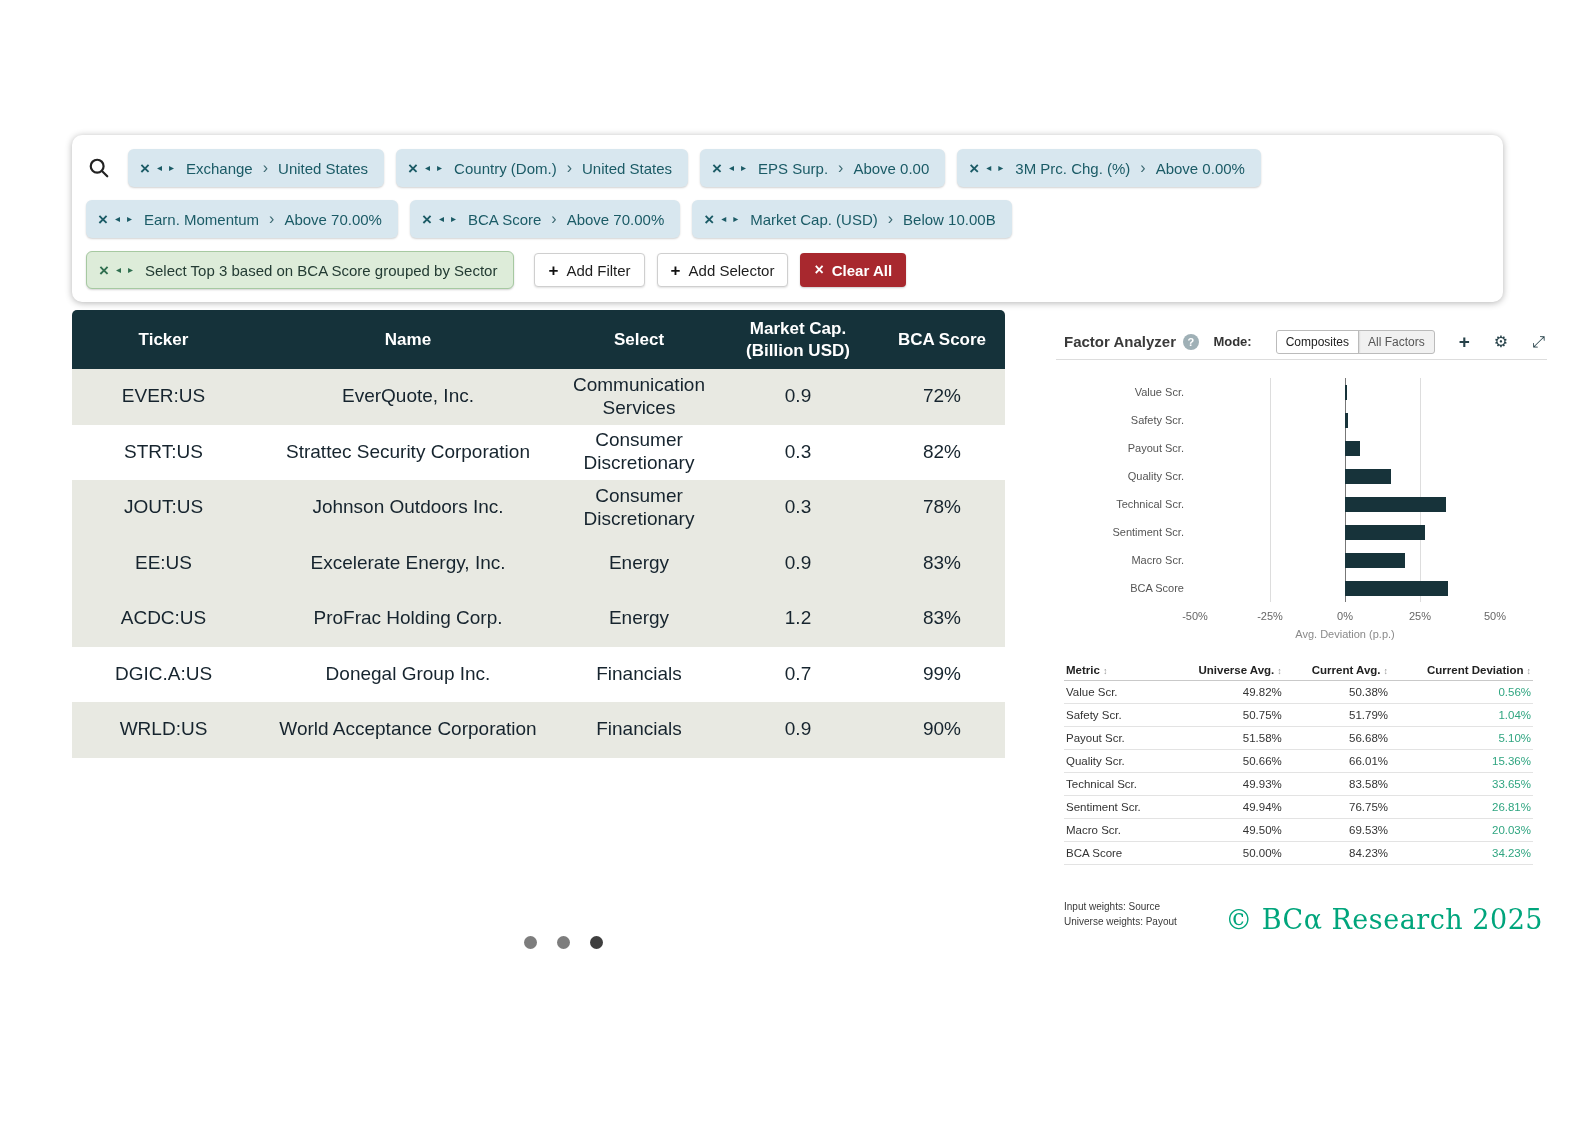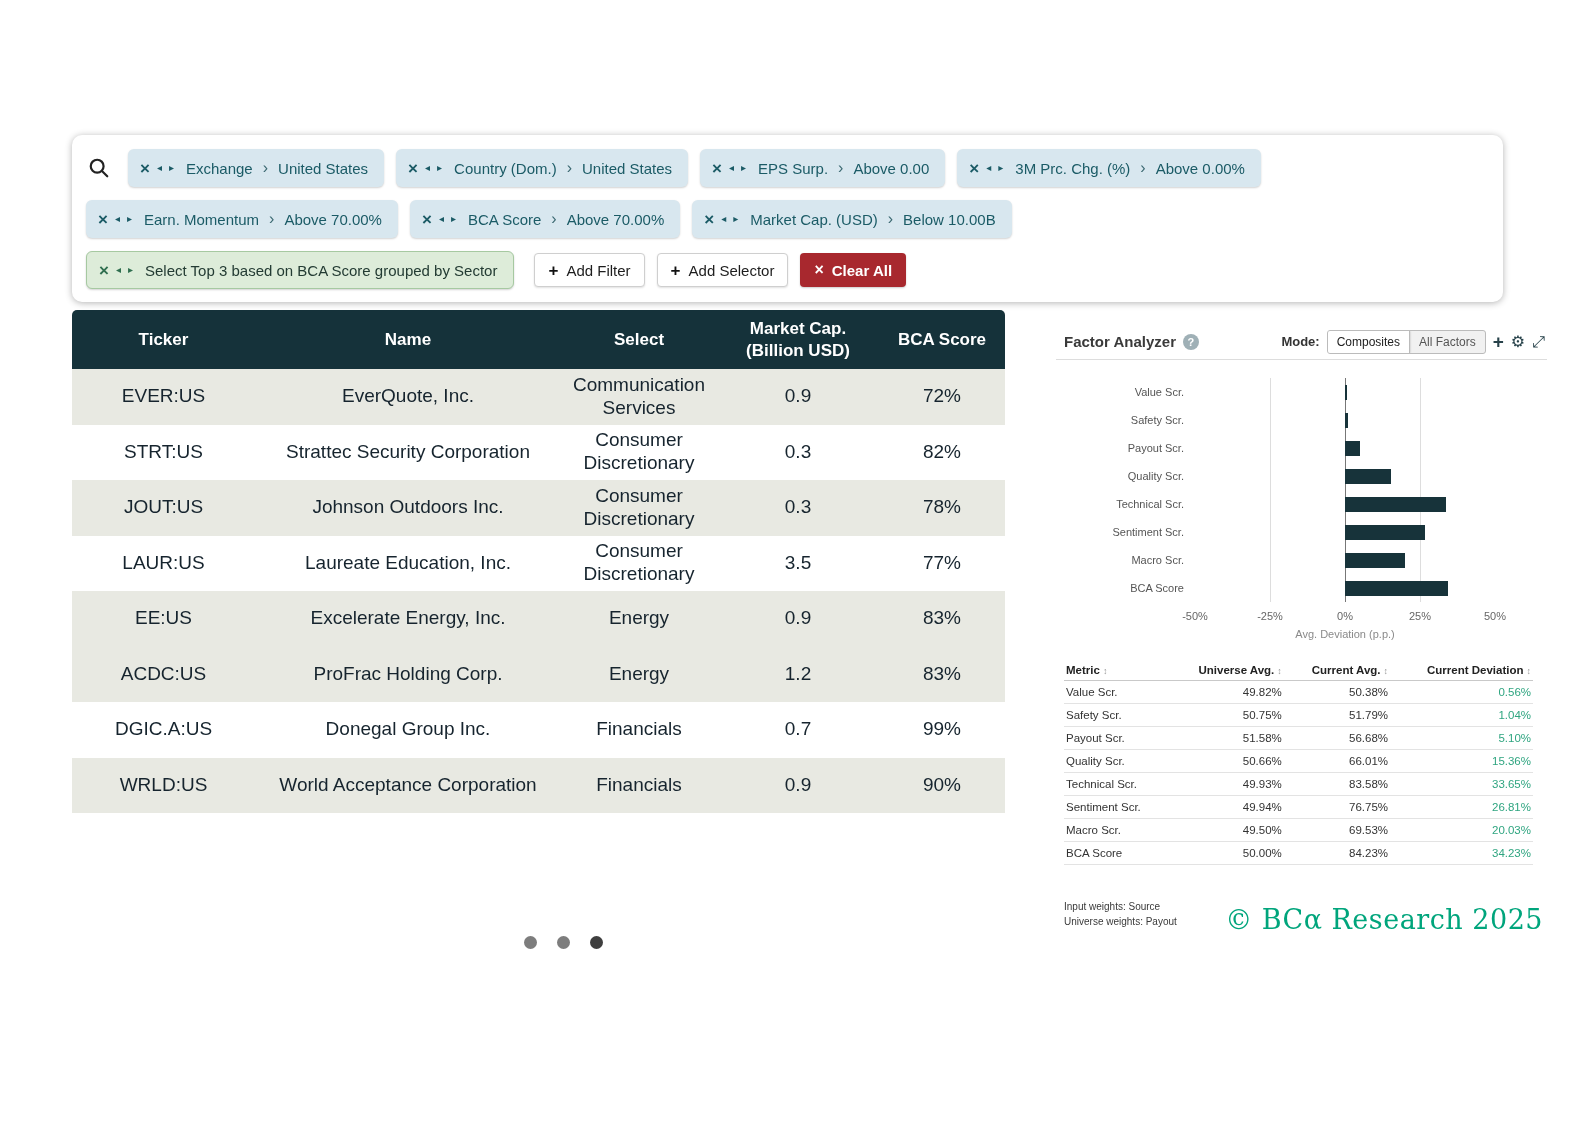--- a/index.html
+++ b/index.html
@@ -49,21 +49,21 @@
   .dot.active { background:#3f3f3f; }
 
   
   .fa-panel { position:absolute; left:1056px; top:312px; width:491px; height:630px; background:#fff;margin-top:12px; }
   .fa-header { display:flex; align-items:center; height:36px; border-bottom:1px solid #ddd;
     padding:0 2px 0 8px; gap:7px; }
   .fa-title { font-size:15px; font-weight:bold; color:#3a3a3a; }
   .help-icon { width:16px; height:16px; border-radius:50%; background:#9fb0b6; color:#fff;
     font-size:11px; font-weight:bold; display:inline-flex; align-items:center;
     justify-content:center; cursor:pointer; }
-  .fa-controls { margin-left:auto; display:flex; align-items:center; gap:7px; }
+  .fa-controls { margin-left:auto; display:flex; align-items:center; gap:24px; }
   .mode-label { font-size:13px; font-weight:bold; color:#333; }
   .mode-toggle { display:inline-flex; border:1px solid #bbb; border-radius:3px;
     overflow:hidden; background:#f1f1f1; }
   .mode-btn { font-size:12px; padding:4px 9px; border:none; background:transparent;
     color:#555; font-family:inherit; cursor:pointer; }
   .mode-btn.active { background:#fff; color:#222; border-right:1px solid #bbb;
     box-shadow:0 0 2px rgba(0,0,0,.25); }
   .fa-icon { font-size:16px; color:#27424a; cursor:pointer; line-height:1; }
   .fa-icon.plus { font-weight:bold; font-size:19px; }
 
@@ -223,27 +223,20 @@
         <td>0.3</td>
         <td>82%</td>
       </tr>
       <tr class="alt">
         <td>JOUT:US</td>
         <td>Johnson Outdoors Inc.</td>
         <td>Consumer Discretionary</td>
         <td>0.3</td>
         <td>78%</td>
       </tr>
-      <tr>
-        <td>LAUR:US</td>
-        <td>Laureate Education, Inc.</td>
-        <td>Consumer Discretionary</td>
-        <td>3.5</td>
-        <td>77%</td>
-      </tr>
       <tr class="alt">
         <td>EE:US</td>
         <td>Excelerate Energy, Inc.</td>
         <td>Energy</td>
         <td>0.9</td>
         <td>83%</td>
       </tr>
       <tr class="alt">
         <td>ACDC:US</td>
         <td>ProFrac Holding Corp.</td>

